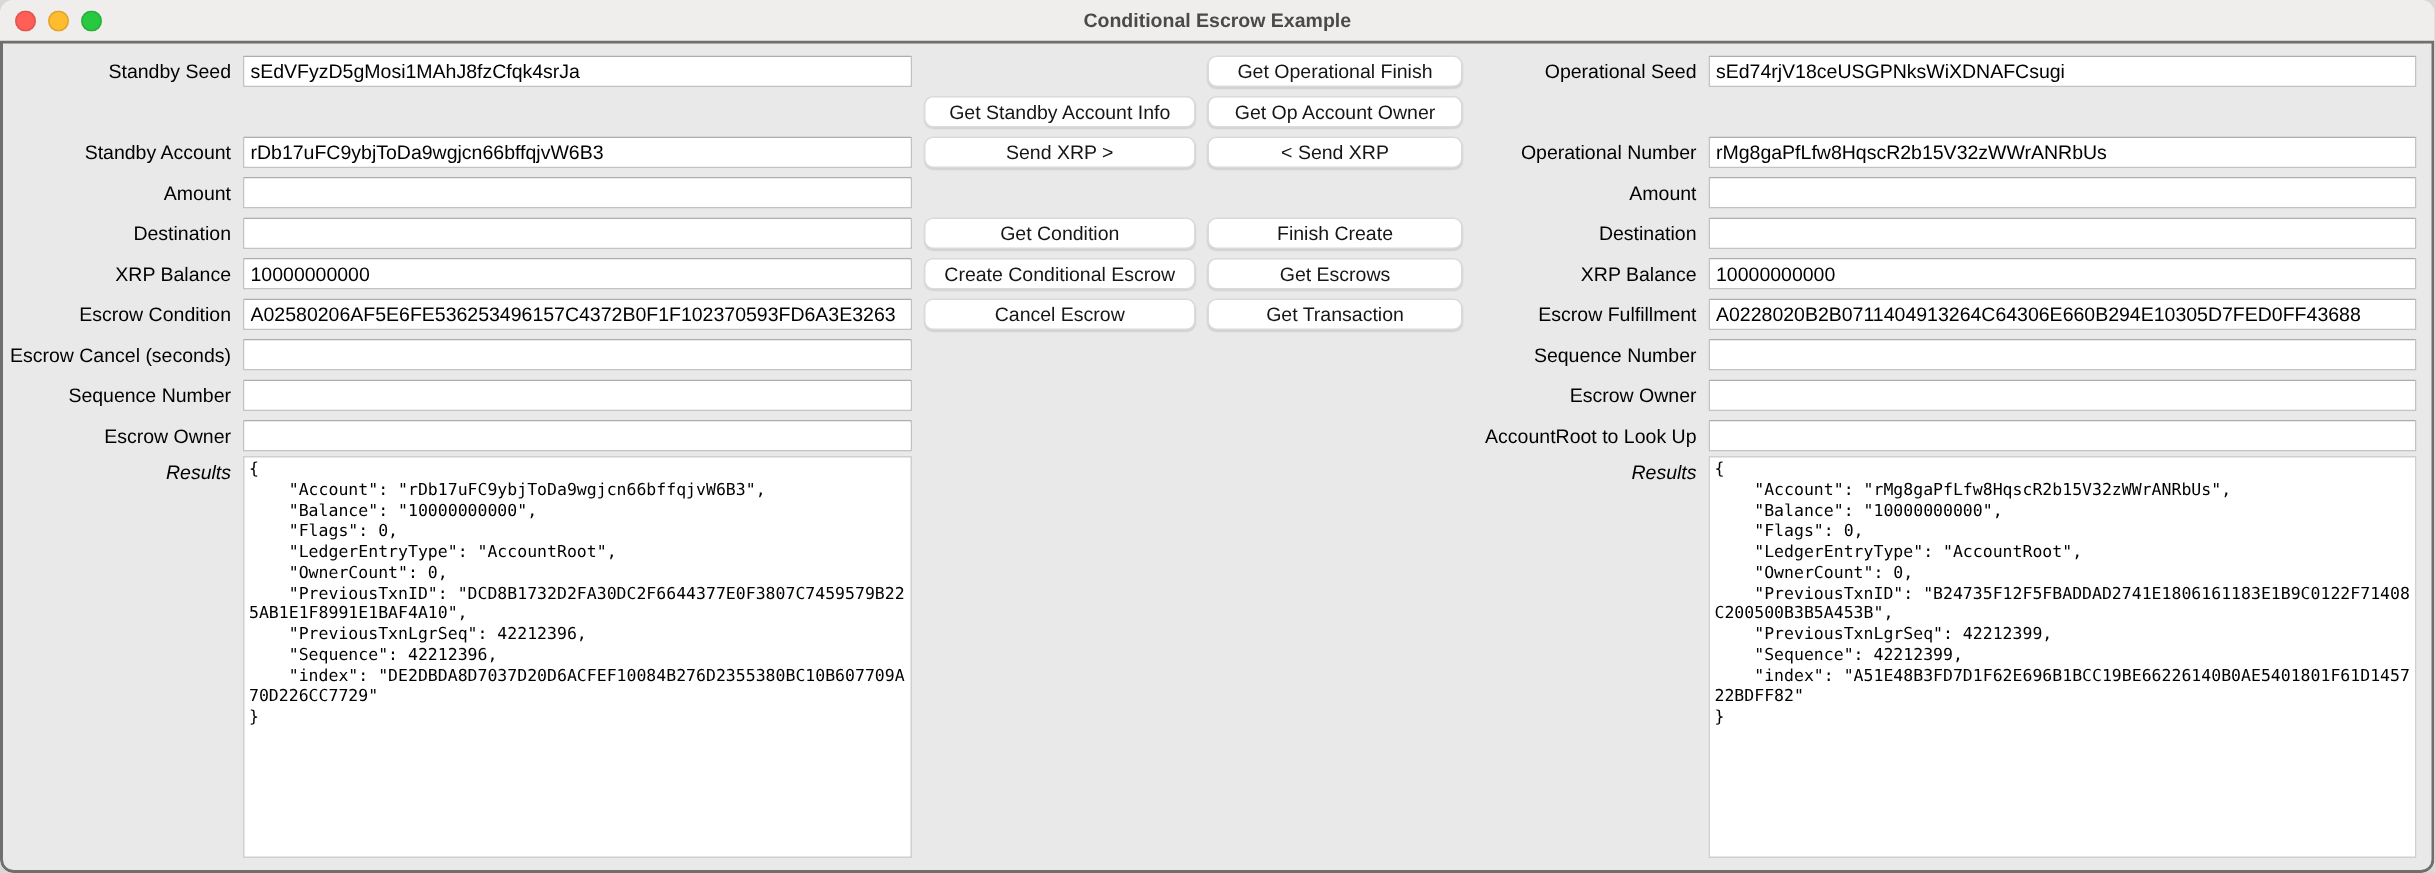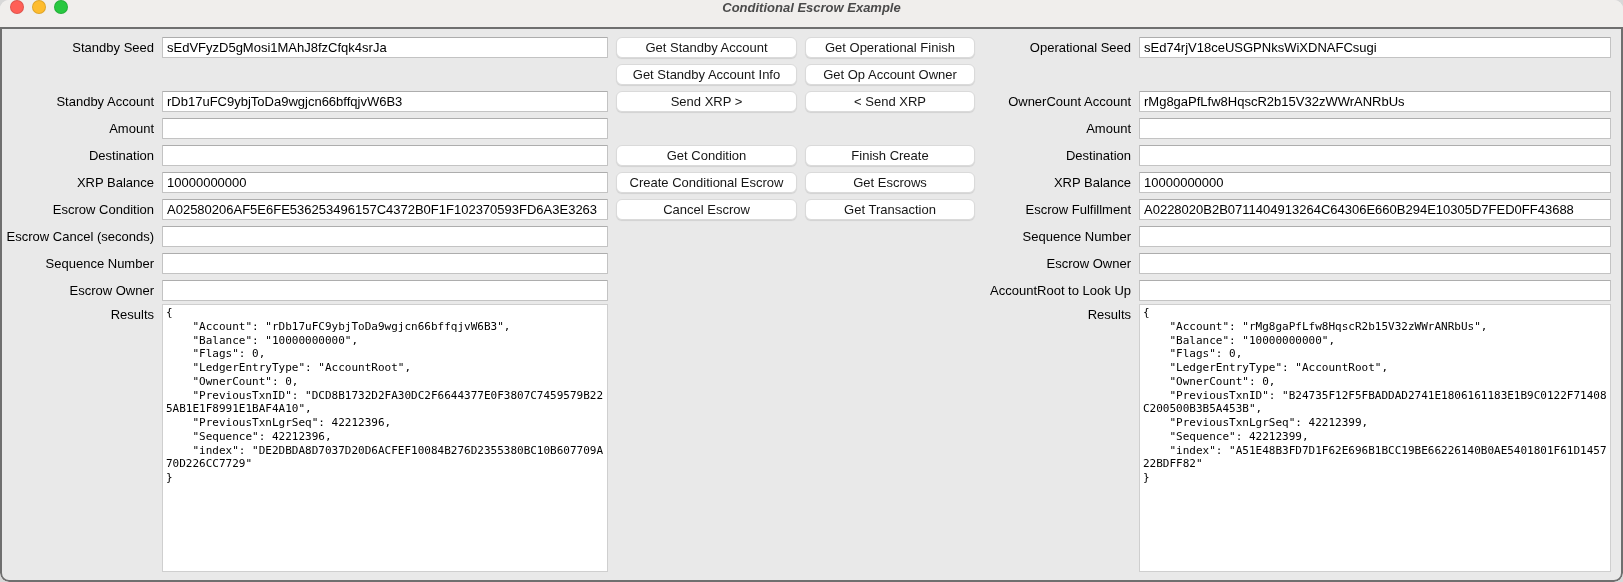--- a/index.html
+++ b/index.html
@@ -6,21 +6,21 @@
   .window {
     width:1623px; height:582px;
     font-family:"Liberation Sans", sans-serif;
     display:flex; flex-direction:column;
     border-radius:9px; overflow:hidden;
     background:#f0eeec;
   }
   .titlebar {
     height:27px; flex:none; position:relative;
     background:#f0eeec;
-    display:flex; padding-left:10px;font-style:italic;
+    display:flex; align-items:center; padding-left:10px;
   }
   .title {
     position:absolute; left:0; right:0; text-align:center;
     font-size:13px; font-weight:bold; color:#4a4a4a;
     pointer-events:none;
   }
   .lights { display:flex; gap:8px; z-index:1; }
   .light { width:12px; height:12px; border-radius:50%; border:0.5px solid rgba(0,0,0,0.12); }
   .light.close { background:#ff5f57; }
   .light.min   { background:#febc2e; }
@@ -53,21 +53,21 @@
     font:13px "Liberation Sans", sans-serif; color:#000;
     padding:0 4px; outline:none;
   }
   .btn {
     width:100%; height:21px; box-sizing:border-box;
     background:#fff; border:1px solid #dadada; border-radius:6px;
     box-shadow:0 1px 1px rgba(0,0,0,0.10);
     font:13px "Liberation Sans", sans-serif; color:#161616;
     cursor:default; padding:0;
   }
-  .results-lbl { align-self:start; padding-top:3px; }
+  .results-lbl { align-self:start; padding-top:3px;font-style:italic; }
   .results {
     align-self:stretch; justify-self:stretch; width:100%; height:100%;
     box-sizing:border-box; resize:none; outline:none;
     background:#fff; border:1px solid #cfcfcf; border-radius:0;
     font:11px/1.25 "DejaVu Sans Mono", monospace; color:#000;
     padding:1px 3px; white-space:pre-wrap; word-break:break-all;
     overflow:hidden;
   }
 </style>
 </head>
@@ -81,33 +81,32 @@
       <span class="light zoom"></span>
     </div>
     <div class="title">Conditional Escrow Example</div>
   </div>
 
   <div class="content">
     <div class="grid">
 
       <label class="lbl c1 r1">Standby Seed</label>
       <input class="fld c2 r1" value="sEdVFyzD5gMosi1MAhJ8fzCfqk4srJa" style="">
-      <button class="btn c3 r1">Get Standby Account</button>
       <button class="btn c4 r1">Get Operational Finish</button>
       <label class="lbl c5 r1">Operational Seed</label>
       <input class="fld c6 r1" value="sEd74rjV18ceUSGPNksWiXDNAFCsugi" style="">
 
       <button class="btn c3 r2">Get Standby Account Info</button>
       <button class="btn c4 r2">Get Op Account Owner</button>
 
       <label class="lbl c1 r3">Standby Account</label>
       <input class="fld c2 r3" value="rDb17uFC9ybjToDa9wgjcn66bffqjvW6B3" style="">
       <button class="btn c3 r3">Send XRP &gt;</button>
       <button class="btn c4 r3">&lt; Send XRP</button>
-      <label class="lbl c5 r3">OwnerCount Account</label>
+      <label class="lbl c5 r3">Operational Number</label>
       <input class="fld c6 r3" value="rMg8gaPfLfw8HqscR2b15V32zWWrANRbUs" style="">
 
       <label class="lbl c1 r4">Amount</label>
       <input class="fld c2 r4" value="" style="">
       <label class="lbl c5 r4">Amount</label>
       <input class="fld c6 r4" value="" style="">
 
       <label class="lbl c1 r5">Destination</label>
       <input class="fld c2 r5" value="" style="">
       <button class="btn c3 r5">Get Condition</button>

